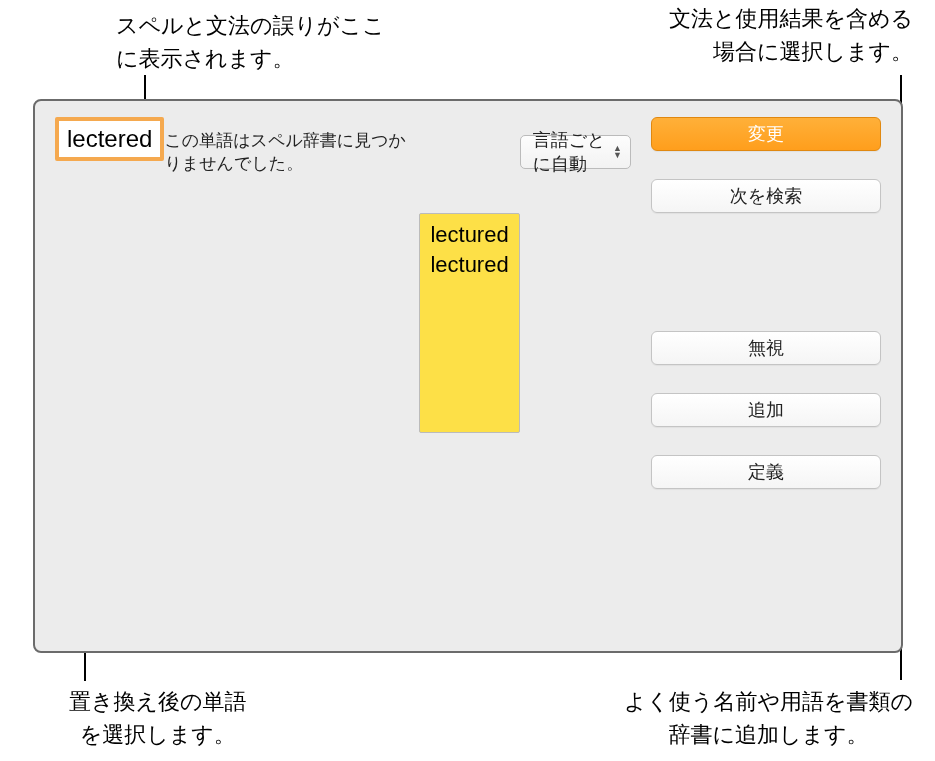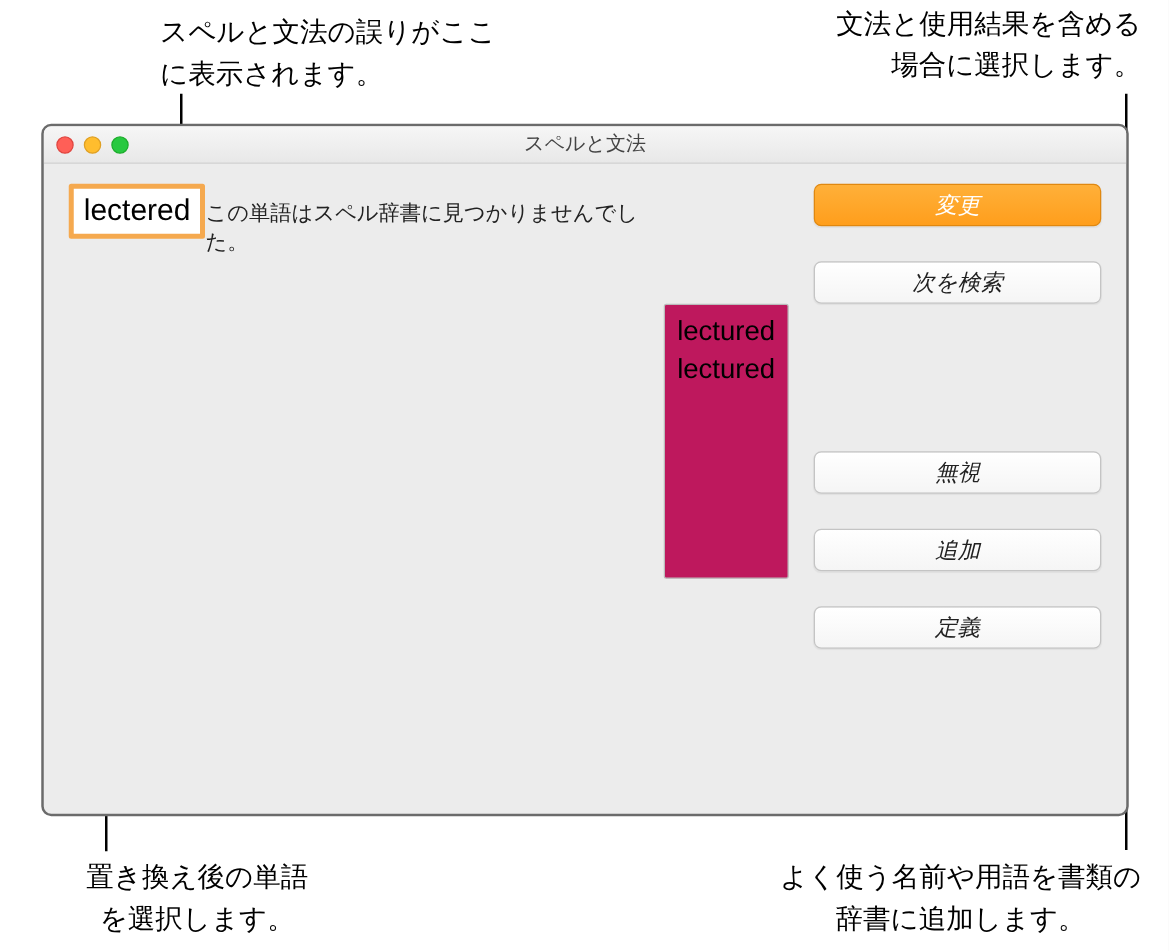--- a/index.html
+++ b/index.html
@@ -92,21 +92,21 @@
       align-items: center;
     }
     .status-msg {
       margin-top: 12px;
       font-size: 17px;
       color: #222;
     }
     .suggestions {
       margin-top: 96px;
       height: 220px;
-      background: #be185d;
+      background: #fde047;
       border: 1px solid #bbb;
       border-radius: 2px;
       padding: 6px 10px;
       font-size: 22px;
       color: #000;
     }
     .suggestion-item {
       padding: 2px 0;
       cursor: default;
     }
@@ -137,75 +137,73 @@
       background: linear-gradient(#ffffff, #f5f5f5);
       border: 1px solid #c4c4c4;
       border-radius: 6px;
       font-size: 18px;
       color: #222;
       display: flex;
       align-items: center;
       justify-content: center;
       cursor: default;
       box-shadow: 0 1px 1px rgba(0,0,0,0.05);
-      font-style: italic;
     }
     .btn-primary {
       background: linear-gradient(#ffb039, #ff9e1c);
       border: 1px solid #e08810;
       color: #fff;
       font-weight: 500;
     }
     .spacer-sm { height: 8px; }
     .spacer-lg { height: 98px; }
     .checkbox-row {
       margin-top: auto;
       display: flex;
       align-items: center;
       gap: 10px;
       padding-top: 160px;
     }
   </style>
 </head>
 <body>
 
-<div class="annotation" style="top:9px; left:128px; white-space:pre-line;">スペルと文法の誤りがここ
+<div class="annotation" style="top:9px; left:116px; white-space:pre-line;">スペルと文法の誤りがここ
 に表示されます。</div>
 <div class="annotation" style="top:2px; right:22px; text-align:right; white-space:pre-line;">文法と使用結果を含める
 場合に選択します。</div>
 <div class="annotation" style="top:685px; left:69px; white-space:pre-line;text-align:center;">置き換え後の単語
 を選択します。</div>
 <div class="annotation" style="top:685px; right:22px; text-align:center; white-space:pre-line;">よく使う名前や用語を書類の
 辞書に追加します。</div>
 
 <div class="annotation-line" style="top:75px; left:144px; width:2px; height:85px;"></div>
 <div class="annotation-line" style="top:75px; left:900px; width:2px; height:290px;"></div>
 <div class="annotation-line" style="top:476px; left:84px; width:2px; height:205px;"></div>
 <div class="annotation-line" style="top:530px; left:900px; width:2px; height:150px;"></div>
 
 <div class="window">
-  <div class="titlebar">
-    <div class="traffic-lights">
-      <div class="traffic-light tl-close"></div>
-      <div class="traffic-light tl-min"></div>
-      <div class="traffic-light tl-max"></div>
-    </div>
-    <div class="title">スペルと文法</div>
-  </div>
 
   <div class="content">
     <div class="left-col">
       <div class="error-field">lectered</div>
       <div class="status-msg">この単語はスペル辞書に見つかりませんでした。</div>
 
       <div class="suggestions">
         <div class="suggestion-item">lectured</div>
         <div class="suggestion-item">lectured</div>
       </div>
 
+      <div class="lang-select">
+        <span>言語ごとに自動</span>
+        <span class="lang-select-arrows">
+          <span>▲</span>
+            <span>▼</span>
+        </span>
+      </div>
     </div>
 
     <div class="right-col">
       <div class="btn btn-primary">変更</div>
       <div class="spacer-sm"></div>
       <div class="btn">次を検索</div>
       <div class="spacer-lg"></div>
       <div class="btn">無視</div>
       <div class="spacer-sm"></div>
       <div class="btn">追加</div>

